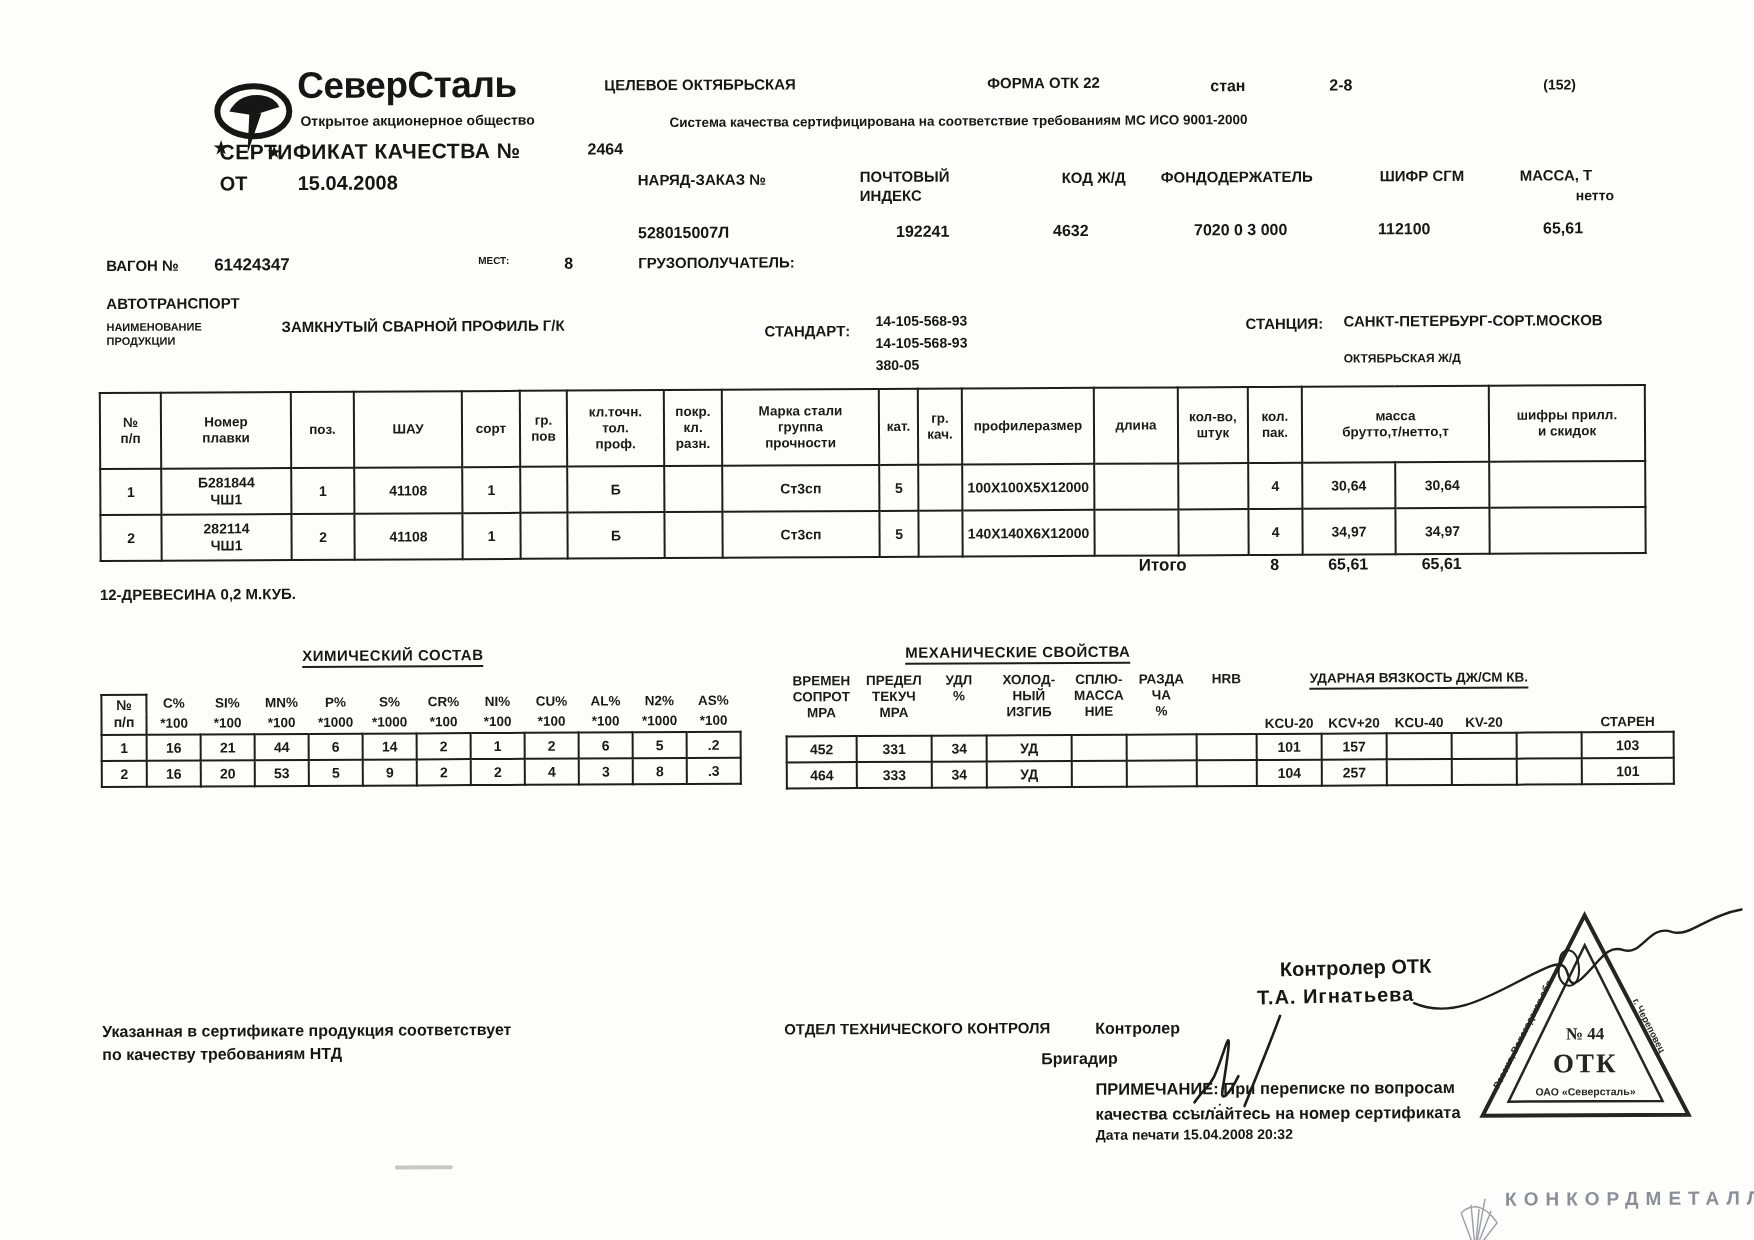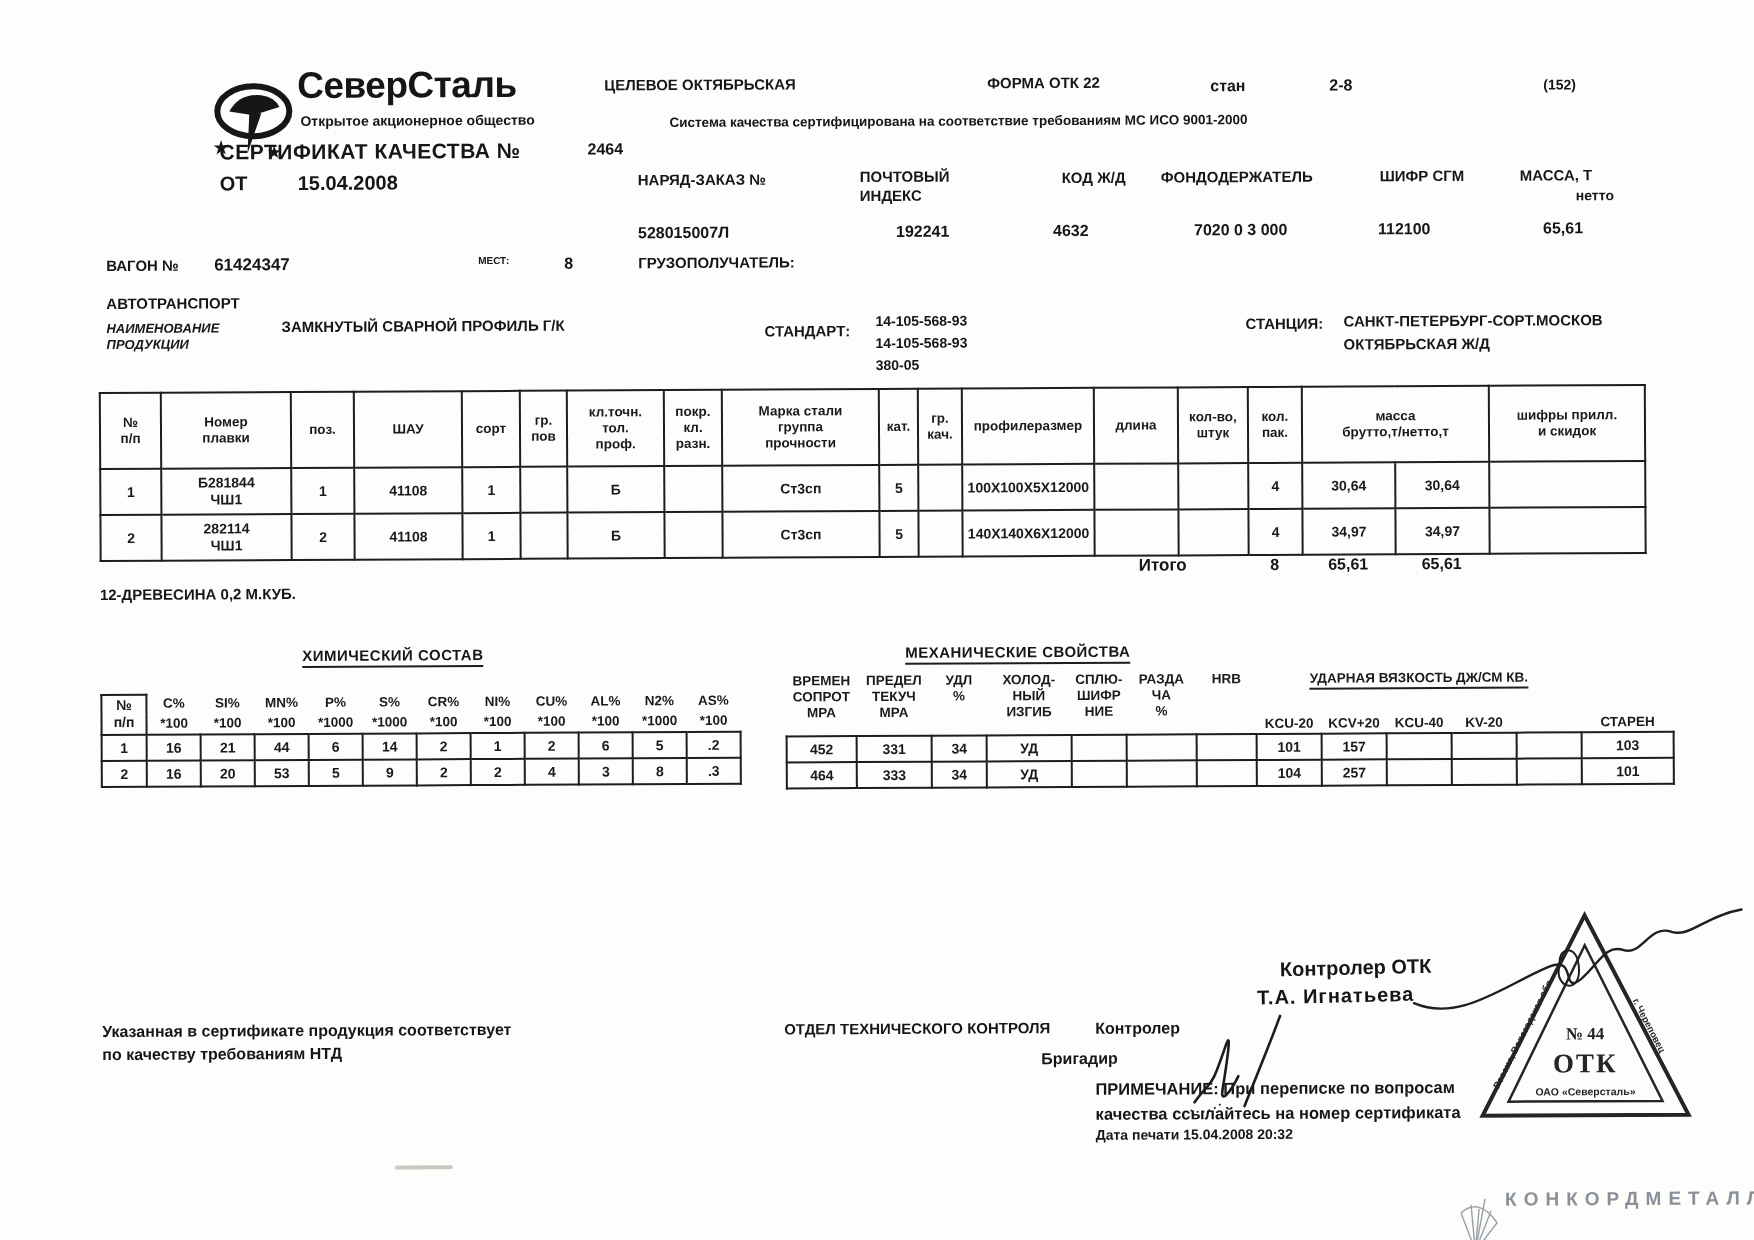--- a/index.html
+++ b/index.html
@@ -71,30 +71,30 @@
   <div class="t" style="left:1380px;top:222px;font-size:16px;">112100</div>
   <div class="t" style="left:1545px;top:222px;font-size:16px;">65,61</div>
 
   <div class="t" style="left:108px;top:253px;font-size:15px;">ВАГОН №</div>
   <div class="t" style="left:216px;top:251px;font-size:17px;">61424347</div>
   <div class="t" style="left:480px;top:253px;font-size:10px;">МЕСТ:</div>
   <div class="t" style="left:566px;top:252px;font-size:16px;">8</div>
   <div class="t" style="left:640px;top:253px;font-size:15px;">ГРУЗОПОЛУЧАТЕЛЬ:</div>
   <div class="t" style="left:108px;top:291px;font-size:15px;">АВТОТРАНСПОРТ</div>
 
-  <div class="t" style="left:108px;top:317px;font-size:13px;font-style:italic;">НАИМЕНОВАНИЕ
+  <div class="t" style="left:108px;top:317px;font-size:11px;">НАИМЕНОВАНИЕ
 ПРОДУКЦИИ</div>
   <div class="t" style="left:283px;top:315px;font-size:15px;">ЗАМКНУТЫЙ СВАРНОЙ ПРОФИЛЬ Г/К</div>
   <div class="t" style="left:766px;top:322px;font-size:15px;">СТАНДАРТ:</div>
   <div class="t" style="left:877px;top:313px;font-size:14px;">14-105-568-93</div>
   <div class="t" style="left:877px;top:335px;font-size:14px;">14-105-568-93</div>
   <div class="t" style="left:877px;top:357px;font-size:14px;">380-05</div>
   <div class="t" style="left:1247px;top:317px;font-size:15px;">СТАНЦИЯ:</div>
   <div class="t" style="left:1345px;top:315px;font-size:15px;">САНКТ-ПЕТЕРБУРГ-СОРТ.МОСКОВ</div>
-  <div class="t" style="left:1345px;top:338px;font-size:15px;">ОКТЯБРЬСКАЯ Ж/Д</div>
+  <div class="t" style="left:1345px;top:354px;font-size:12px;">ОКТЯБРЬСКАЯ Ж/Д</div>
 
   <table class="grid" style="left:100px;top:388px;width:1545px;">
     <colgroup>
       <col style="width:61px">
           <col style="width:130px">
           <col style="width:63px">
           <col style="width:108px">
       <col style="width:58px">
           <col style="width:47px">
           <col style="width:97px">
@@ -296,21 +296,21 @@
 MPA</th>
       <th class="nb" rowspan="2">ПРЕДЕЛ
 ТЕКУЧ
 MPA</th>
       <th class="nb" rowspan="2">УДЛ
 %</th>
       <th class="nb" rowspan="2">ХОЛОД-
 НЫЙ
 ИЗГИБ</th>
       <th class="nb" rowspan="2">СПЛЮ-
-ШИФР
+МАССА
 НИЕ</th>
       <th class="nb" rowspan="2">РАЗДА
 ЧА
 %</th>
       <th class="nb" rowspan="2">HRB</th>
       <th class="nb" colspan="5"><span class="underlined" style="white-space:nowrap;">УДАРНАЯ ВЯЗКОСТЬ ДЖ/СМ КВ.</span></th>
       <th class="nb" rowspan="2" style="vertical-align:bottom;">СТАРЕН</th>
     </tr>
     <tr class="hd" style="height:20px;">
       <th class="nb" style="vertical-align:bottom;">KCU-20</th>

